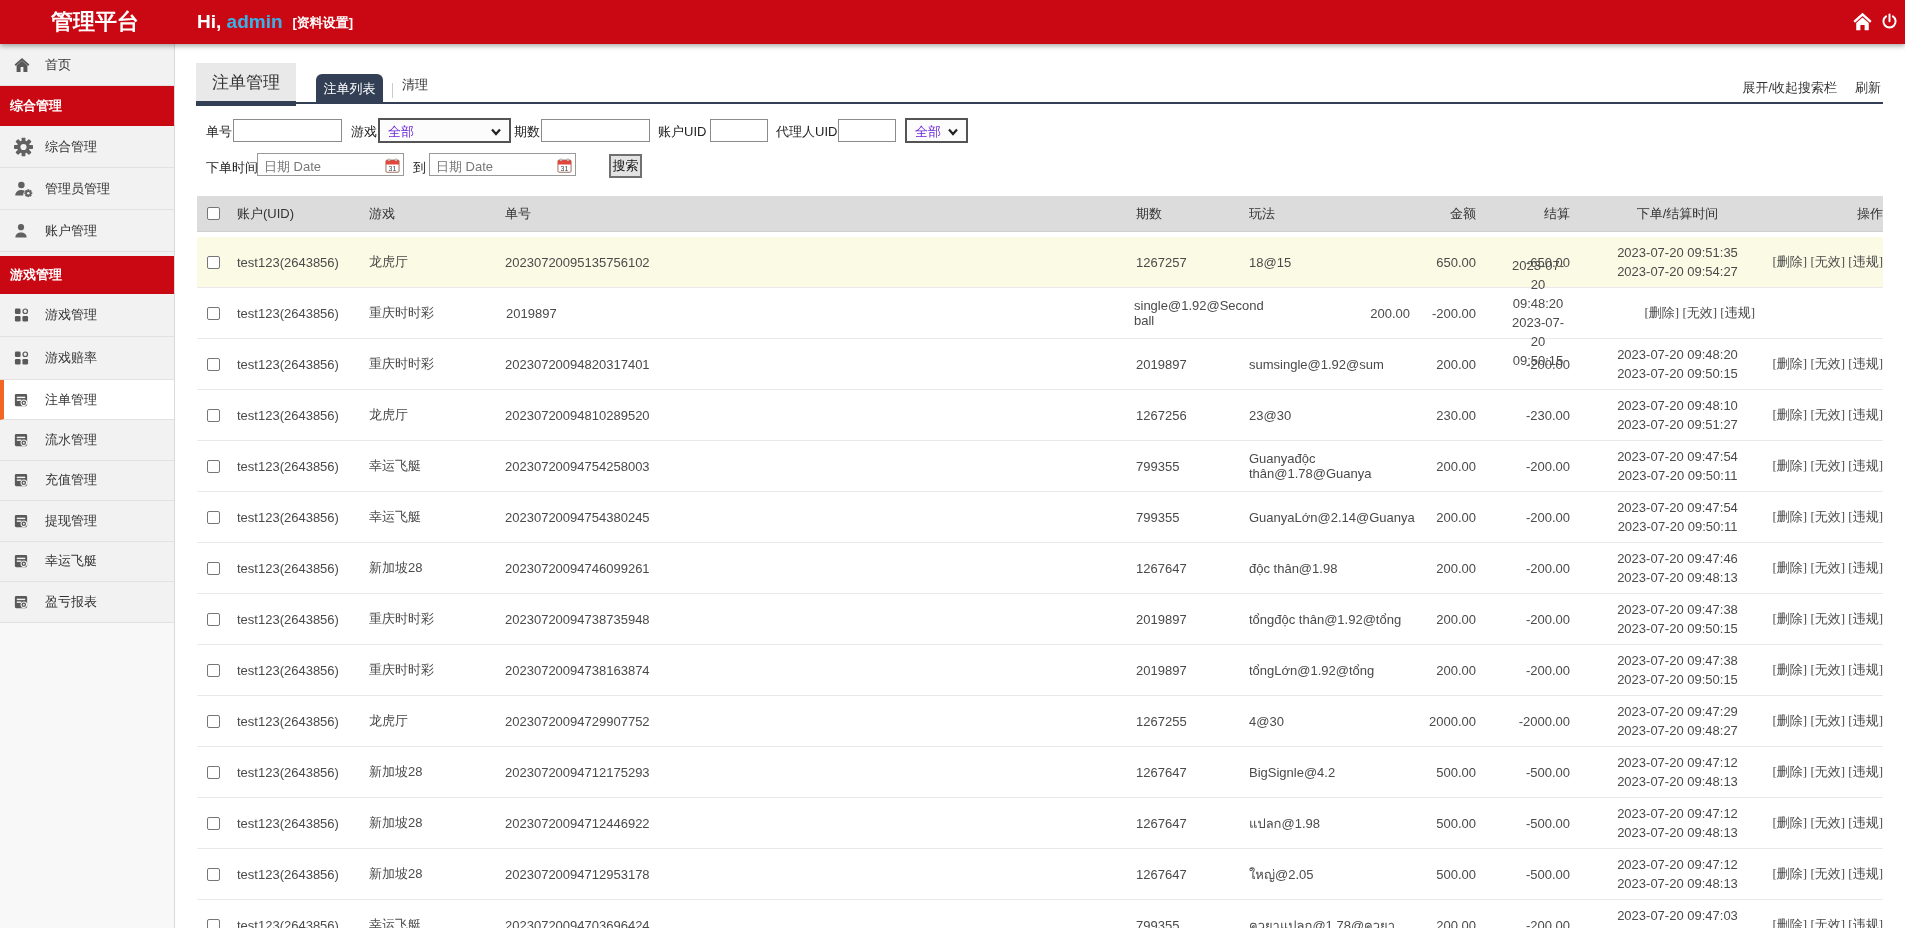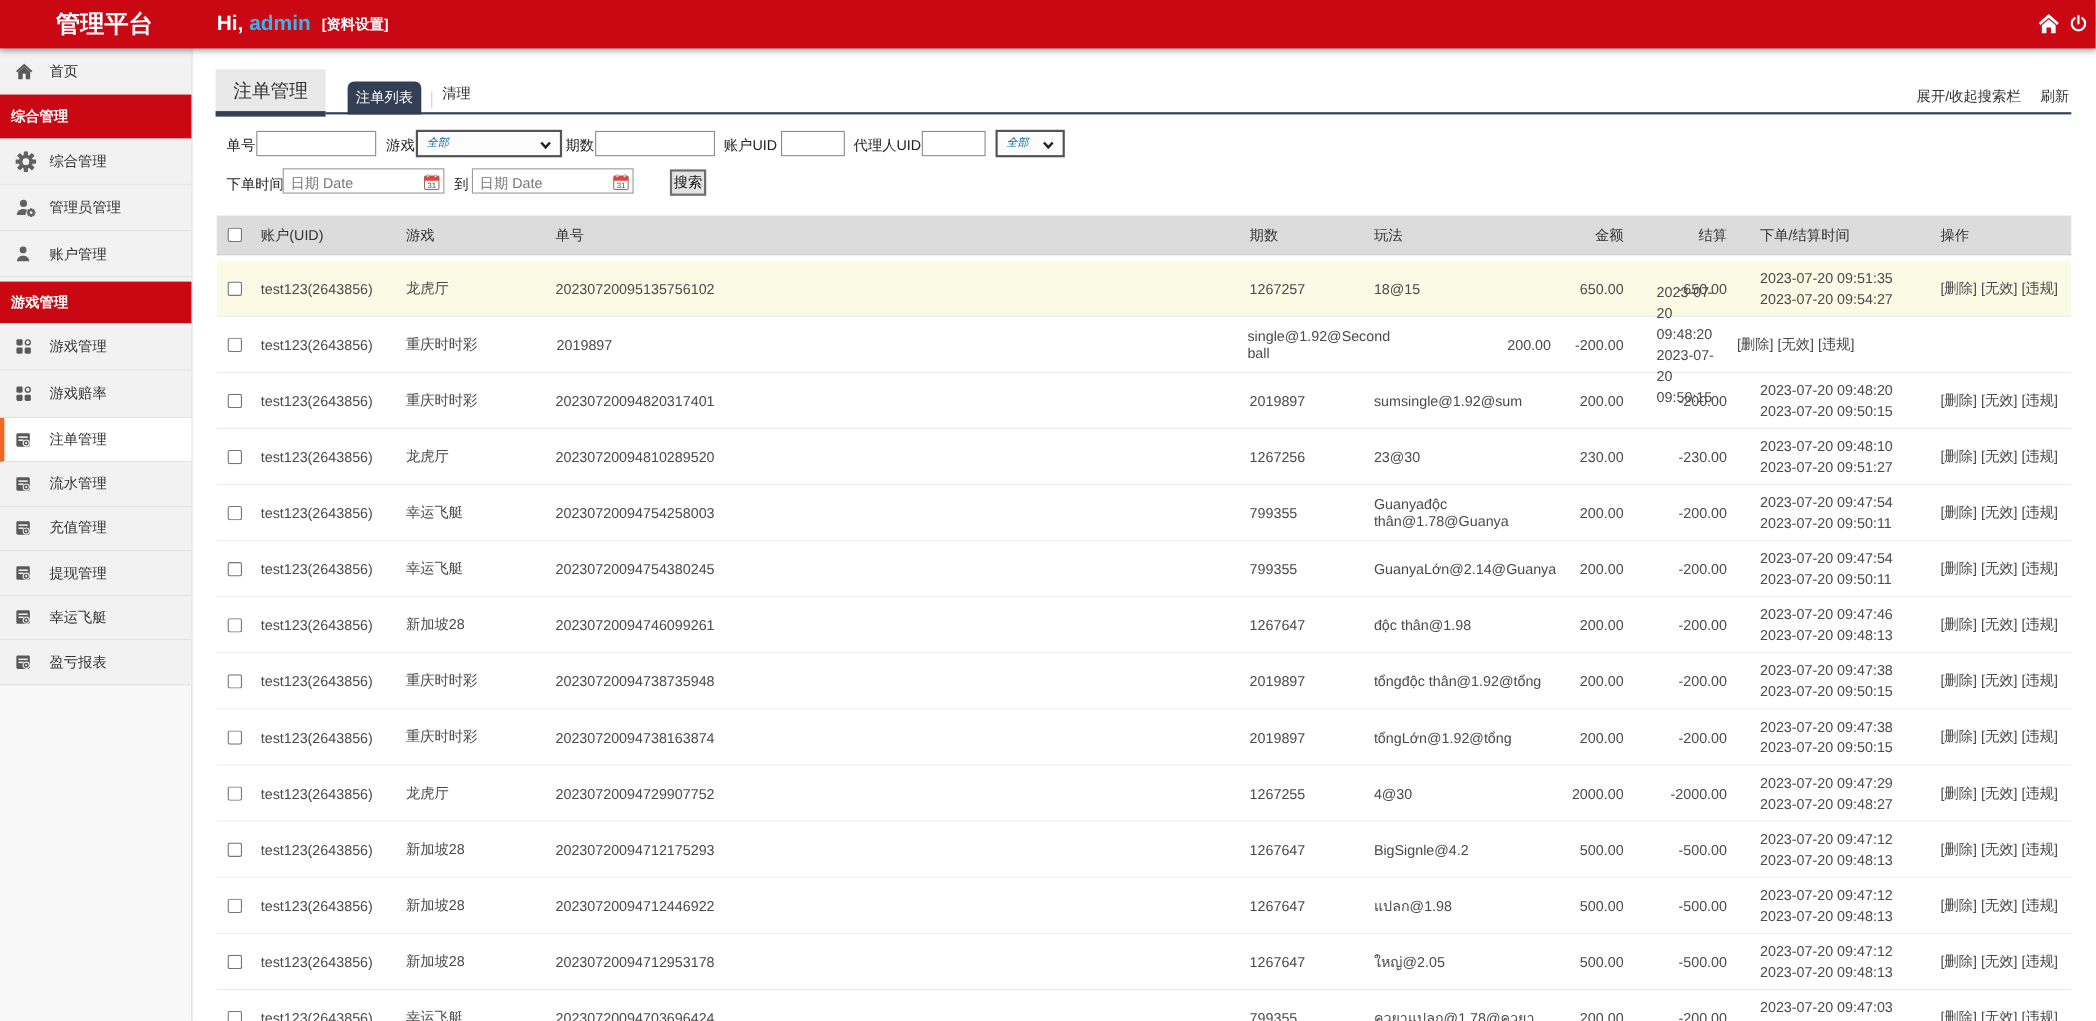--- a/index.html
+++ b/index.html
@@ -41,21 +41,21 @@
 .tabsep { position:absolute; left:196px; top:20px; width:1px; height:15px; background:#ccc; }
 .tab2 { position:absolute; left:206px; top:13px; font-size:13px; color:#333; }
 .tabright { position:absolute; right:2px; top:16px; font-size:13px; color:#333; }
 .tabright span { margin-left:18px; }
 
 #sform { position:absolute; left:0; top:0; width:1729px; height:96px; font-size:13px; color:#222; }
 #sform .lb { position:absolute; top:79px; }
 #sform .lb2 { position:absolute; top:115px;text-align:center; }
 .inp { position:absolute; top:75px; height:23px; border:1px solid #8b8b8b; background:#fff; }
 .sel { position:absolute; top:74px; height:25px; border:2px solid #545454; background:#fcfcfc;
-  font-size:10px; color:#0369a1;font-style:italic; }
+  font-size:13px; color:#6d28d9; }
 .sel .ar { position:absolute; right:8px; top:7px; width:10px; height:10px; }
 .sel .vl { position:absolute; left:8px; top:3px; }
 .dinp { position:absolute; top:109px; height:23px; border:1px solid #999; background:#fff;
   color:#777; font-size:13px; }
 .dinp .ph { position:absolute; left:6px; top:4px; }
 .dinp .cal { position:absolute; right:3px; top:4px; width:15px; height:15px; }
 #sbtn { position:absolute; left:433px; top:110px; width:33px; height:24px;
   background:#e3e3e3; border:2px solid #707070; font-size:13px; color:#111;
   text-align:center; line-height:20px; }
 
@@ -67,22 +67,22 @@
 .trow > div { overflow:hidden; }
 .trow > .c5 { overflow:visible; }
 .c0 { padding-left:10px; }
 .c1 { padding-left:12px; }
 .c2 { padding-left:4px; }
 .c3 { padding-left:5px; }
 .c4 { padding-left:6px; }
 .c5 { padding-left:4px; }
 .c6 { text-align:right; }
 .c7 { text-align:right; }
-.c8 { padding-left:30px; line-height:19px; }
-.c9 { text-align:left; padding-left:9px; }
+.c8 { padding-left:30px; line-height:19px;text-align:center; }
+.c9 { text-align:right; padding-left:9px;font-family:Liberation Serif, serif; }
 .drow { height:51px; border-bottom:1px solid #e9e9e9; background:#fff; }
 .drow.hl { background:#fbfbe5; }
 .cb { width:13px; height:13px; border:1px solid #767676; border-radius:2px; background:#fff; }
 </style>
 </head>
 <body>
 <div id="topbar">
   <span class="brand">管理平台</span>
   <span class="hi">Hi, <span class="adm">admin</span><span class="prof">[资料设置]</span></span>
   <svg class="ticon" style="right:33px;top:12px;width:19px;height:19px" viewBox="0 0 20 20" fill="#fff">

